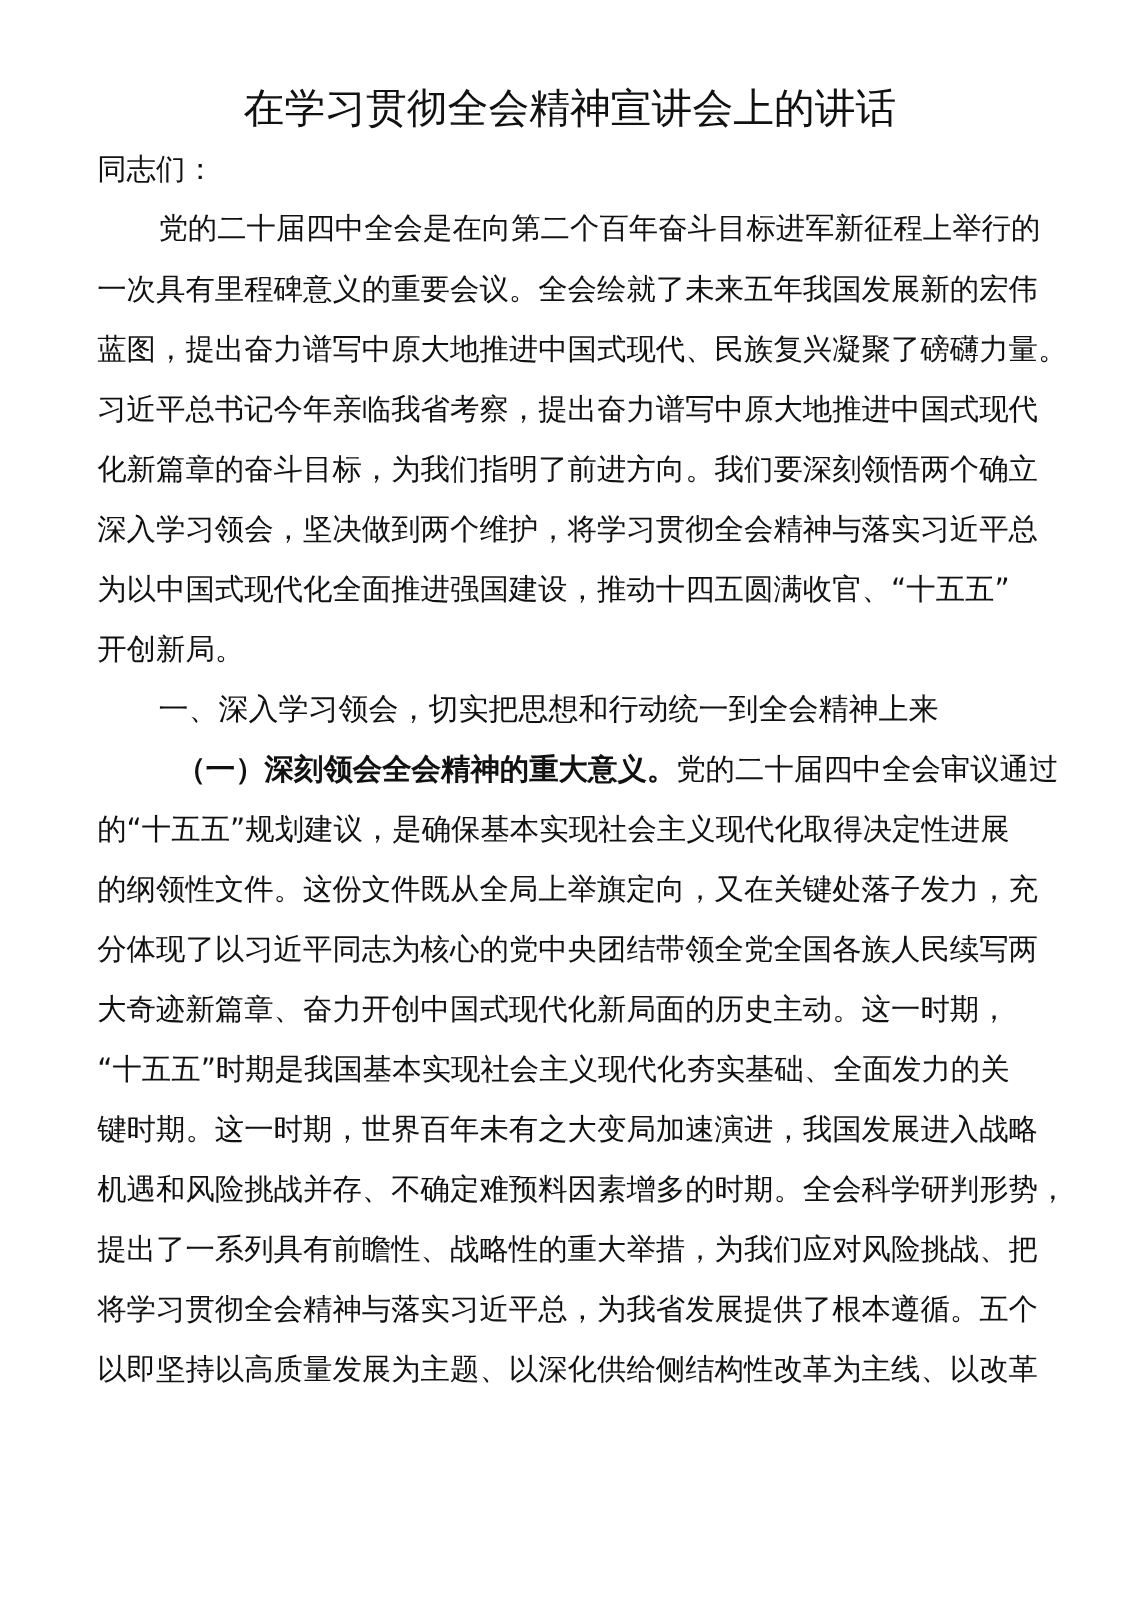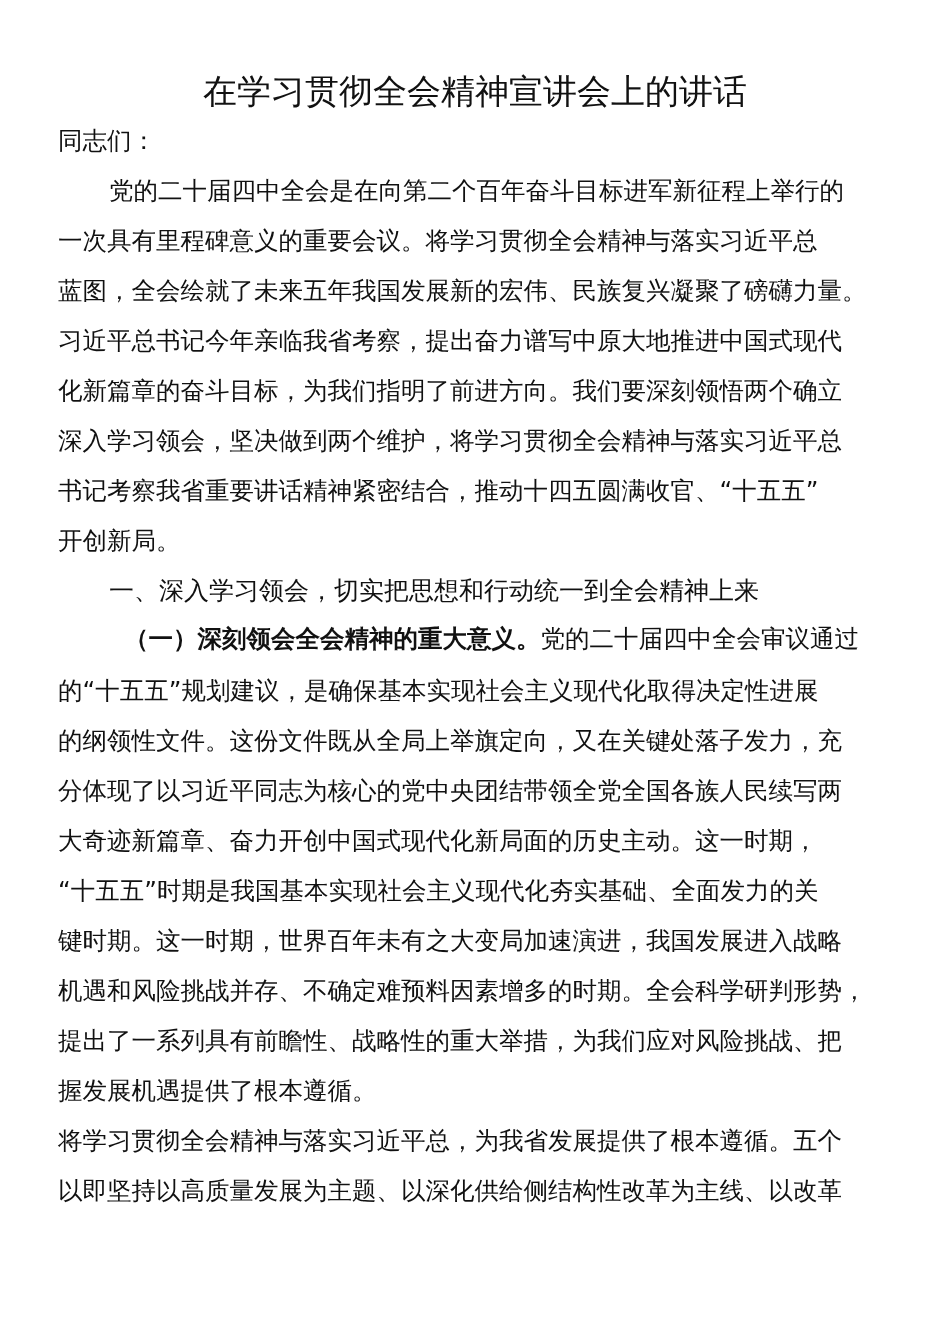--- a/index.html
+++ b/index.html
@@ -3,60 +3,59 @@
 <meta charset="utf-8">
 <style>
   html, body { margin: 0; padding: 0; background: #ffffff; }
   body { width: 950px; height: 1344px; overflow: hidden; position: relative;
          font-family: "DejaVu Sans", "Liberation Sans", sans-serif; color: #111; }
   .page { position: absolute; left: 0; top: 0; width: 950px; height: 1344px; background: #fff; }
   .title { position: absolute; left: 0; top: 68px; width: 950px; text-align: center;
            font-size: 34px; line-height: 46px; color: #111; letter-spacing: 0px; }
   .body { position: absolute; left: 58px; top: 116px; width: 840px;
           font-size: 24.5px; line-height: 50px; color: #111; }
-  .line { display: block; white-space: nowrap; height: 50px; }
+  .line { display: block; white-space: nowrap; height: 50px; margin-left: 23px; }
   .ind2 { padding-left: 51px; font-family: Liberation Serif, serif; }
   .ind-h { padding-left: 51px; }
-  .ind-sub { padding-left: 66px; font-family: Liberation Mono, monospace; }
+  .ind-sub { padding-left: 66px; }
   .b { font-weight: bold; }
   .heading { font-size: 25px; }
 </style>
 </head>
 <body>
 
 <div class="page">
   <div class="title">在学习贯彻全会精神宣讲会上的讲话</div>
 
   <div class="body">
     <span class="line">同志们：</span>
 
     <div>
       <span class="line ind2">党的二十届四中全会是在向第二个百年奋斗目标进军新征程上举行的</span>
-      <span class="line">一次具有里程碑意义的重要会议。将学习贯彻全会精神与落实习近平总</span>
-      <span class="line">蓝图，全会绘就了未来五年我国发展新的宏伟、民族复兴凝聚了磅礴力量。</span>
+      <span class="line">一次具有里程碑意义的重要会议。全会绘就了未来五年我国发展新的宏伟</span>
+      <span class="line">蓝图，提出奋力谱写中原大地推进中国式现代、民族复兴凝聚了磅礴力量。</span>
       <span class="line">习近平总书记今年亲临我省考察，提出奋力谱写中原大地推进中国式现代</span>
       <span class="line">化新篇章的奋斗目标，为我们指明了前进方向。我们要深刻领悟两个确立</span>
       <span class="line">深入学习领会，坚决做到两个维护，将学习贯彻全会精神与落实习近平总</span>
-      <span class="line">书记考察我省重要讲话精神紧密结合，推动十四五圆满收官、“十五五”</span>
+      <span class="line">为以中国式现代化全面推进强国建设，推动十四五圆满收官、“十五五”</span>
       <span class="line">开创新局。</span>
     </div>
 
     <span class="line ind-h heading">一、深入学习领会，切实把思想和行动统一到全会精神上来</span>
 
     <div>
       <span class="line ind-sub"><span class="b">（一）深刻领会全会精神的重大意义。</span><span>党的二十届四中全会审议通过</span></span>
       <span class="line">的“十五五”规划建议，是确保基本实现社会主义现代化取得决定性进展</span>
       <span class="line">的纲领性文件。这份文件既从全局上举旗定向，又在关键处落子发力，充</span>
       <span class="line">分体现了以习近平同志为核心的党中央团结带领全党全国各族人民续写两</span>
       <span class="line">大奇迹新篇章、奋力开创中国式现代化新局面的历史主动。这一时期，</span>
       <span class="line">“十五五”时期是我国基本实现社会主义现代化夯实基础、全面发力的关</span>
       <span class="line">键时期。这一时期，世界百年未有之大变局加速演进，我国发展进入战略</span>
       <span class="line">机遇和风险挑战并存、不确定难预料因素增多的时期。全会科学研判形势，</span>
       <span class="line">提出了一系列具有前瞻性、战略性的重大举措，为我们应对风险挑战、把</span>
-      <span class="line">握发展机遇提供了根本遵循。</span>
     </div>
 
     <div>
       <span class="line">将学习贯彻全会精神与落实习近平总，为我省发展提供了根本遵循。五个</span>
       <span class="line">以即坚持以高质量发展为主题、以深化供给侧结构性改革为主线、以改革</span>
     </div>
   </div>
 </div>
 
 </body></html>

